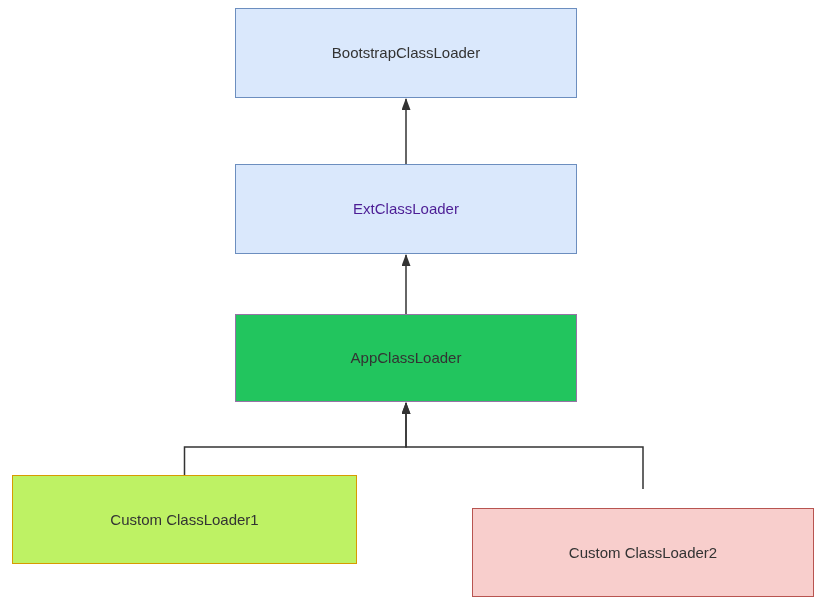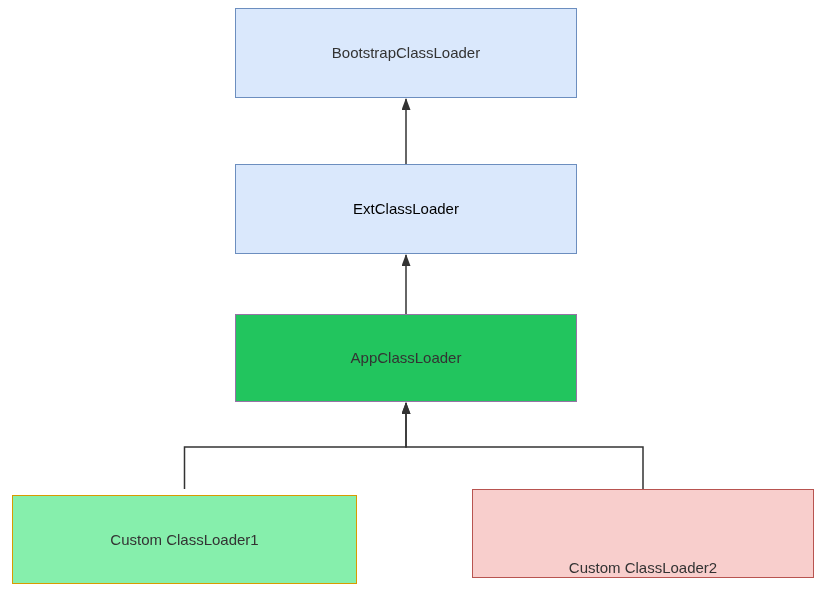--- a/index.html
+++ b/index.html
@@ -45,29 +45,29 @@
     <line class="edge-line" x1="406" y1="164" x2="406" y2="99" marker-end="url(#arrow)" stroke="#333333"></line>
     <line class="edge-line" x1="406" y1="314" x2="406" y2="255" marker-end="url(#arrow)" stroke="#333333"></line>
     <polyline class="edge-line" points="184.5,489 184.5,447 406,447 406,403" marker-end="url(#arrow)" stroke="#333333"></polyline>
     <polyline class="edge-line" points="643,489 643,447 406,447 406,403" marker-end="url(#arrow)" stroke="#333333"></polyline>
   </svg>
 
   <div class="node" style="left: 235px; top: 8px; width: 342px; height: 90px; background-color: rgb(218, 232, 252); border-color: rgb(108, 142, 191); color: rgb(51, 51, 51);">
     <span class="node-label">BootstrapClassLoader</span>
   </div>
 
-  <div class="node" style="left: 235px; top: 164px; width: 342px; height: 90px; background-color: rgb(218, 232, 252); border-color: rgb(108, 142, 191); color: #000000;">
+  <div class="node" style="left: 235px; top: 164px; width: 342px; height: 90px; background-color: rgb(218, 232, 252); border-color: rgb(108, 142, 191); color: #4c1d95;">
     <span class="node-label">ExtClassLoader</span>
   </div>
 
   <div class="node" style="left: 235px; top: 314px; width: 342px; height: 88px; background-color: #22c55e; border-color: rgb(150, 115, 166); color: rgb(51, 51, 51);">
     <span class="node-label">AppClassLoader</span>
   </div>
 
-  <div class="node" style="left: 12px; top: 495px; width: 345px; height: 89px; background-color: #86efac; border-color: rgb(215, 155, 0); color: rgb(51, 51, 51); text-align: center;">
+  <div class="node" style="left: 12px; top: 475px; width: 345px; height: 89px; background-color: #bef264; border-color: rgb(215, 155, 0); color: rgb(51, 51, 51); text-align: center;">
     <span class="node-label">Custom ClassLoader1</span>
   </div>
 
-  <div class="node" style="left: 472px; top: 489px; width: 342px; height: 89px; background-color: rgb(248, 206, 204); border-color: rgb(184, 84, 80); color: rgb(51, 51, 51); align-items: flex-end;">
+  <div class="node" style="left: 472px; top: 508px; width: 342px; height: 89px; background-color: rgb(248, 206, 204); border-color: rgb(184, 84, 80); color: rgb(51, 51, 51);">
     <span class="node-label">Custom ClassLoader2</span>
   </div>
 
 </div>
 
 </body></html>

